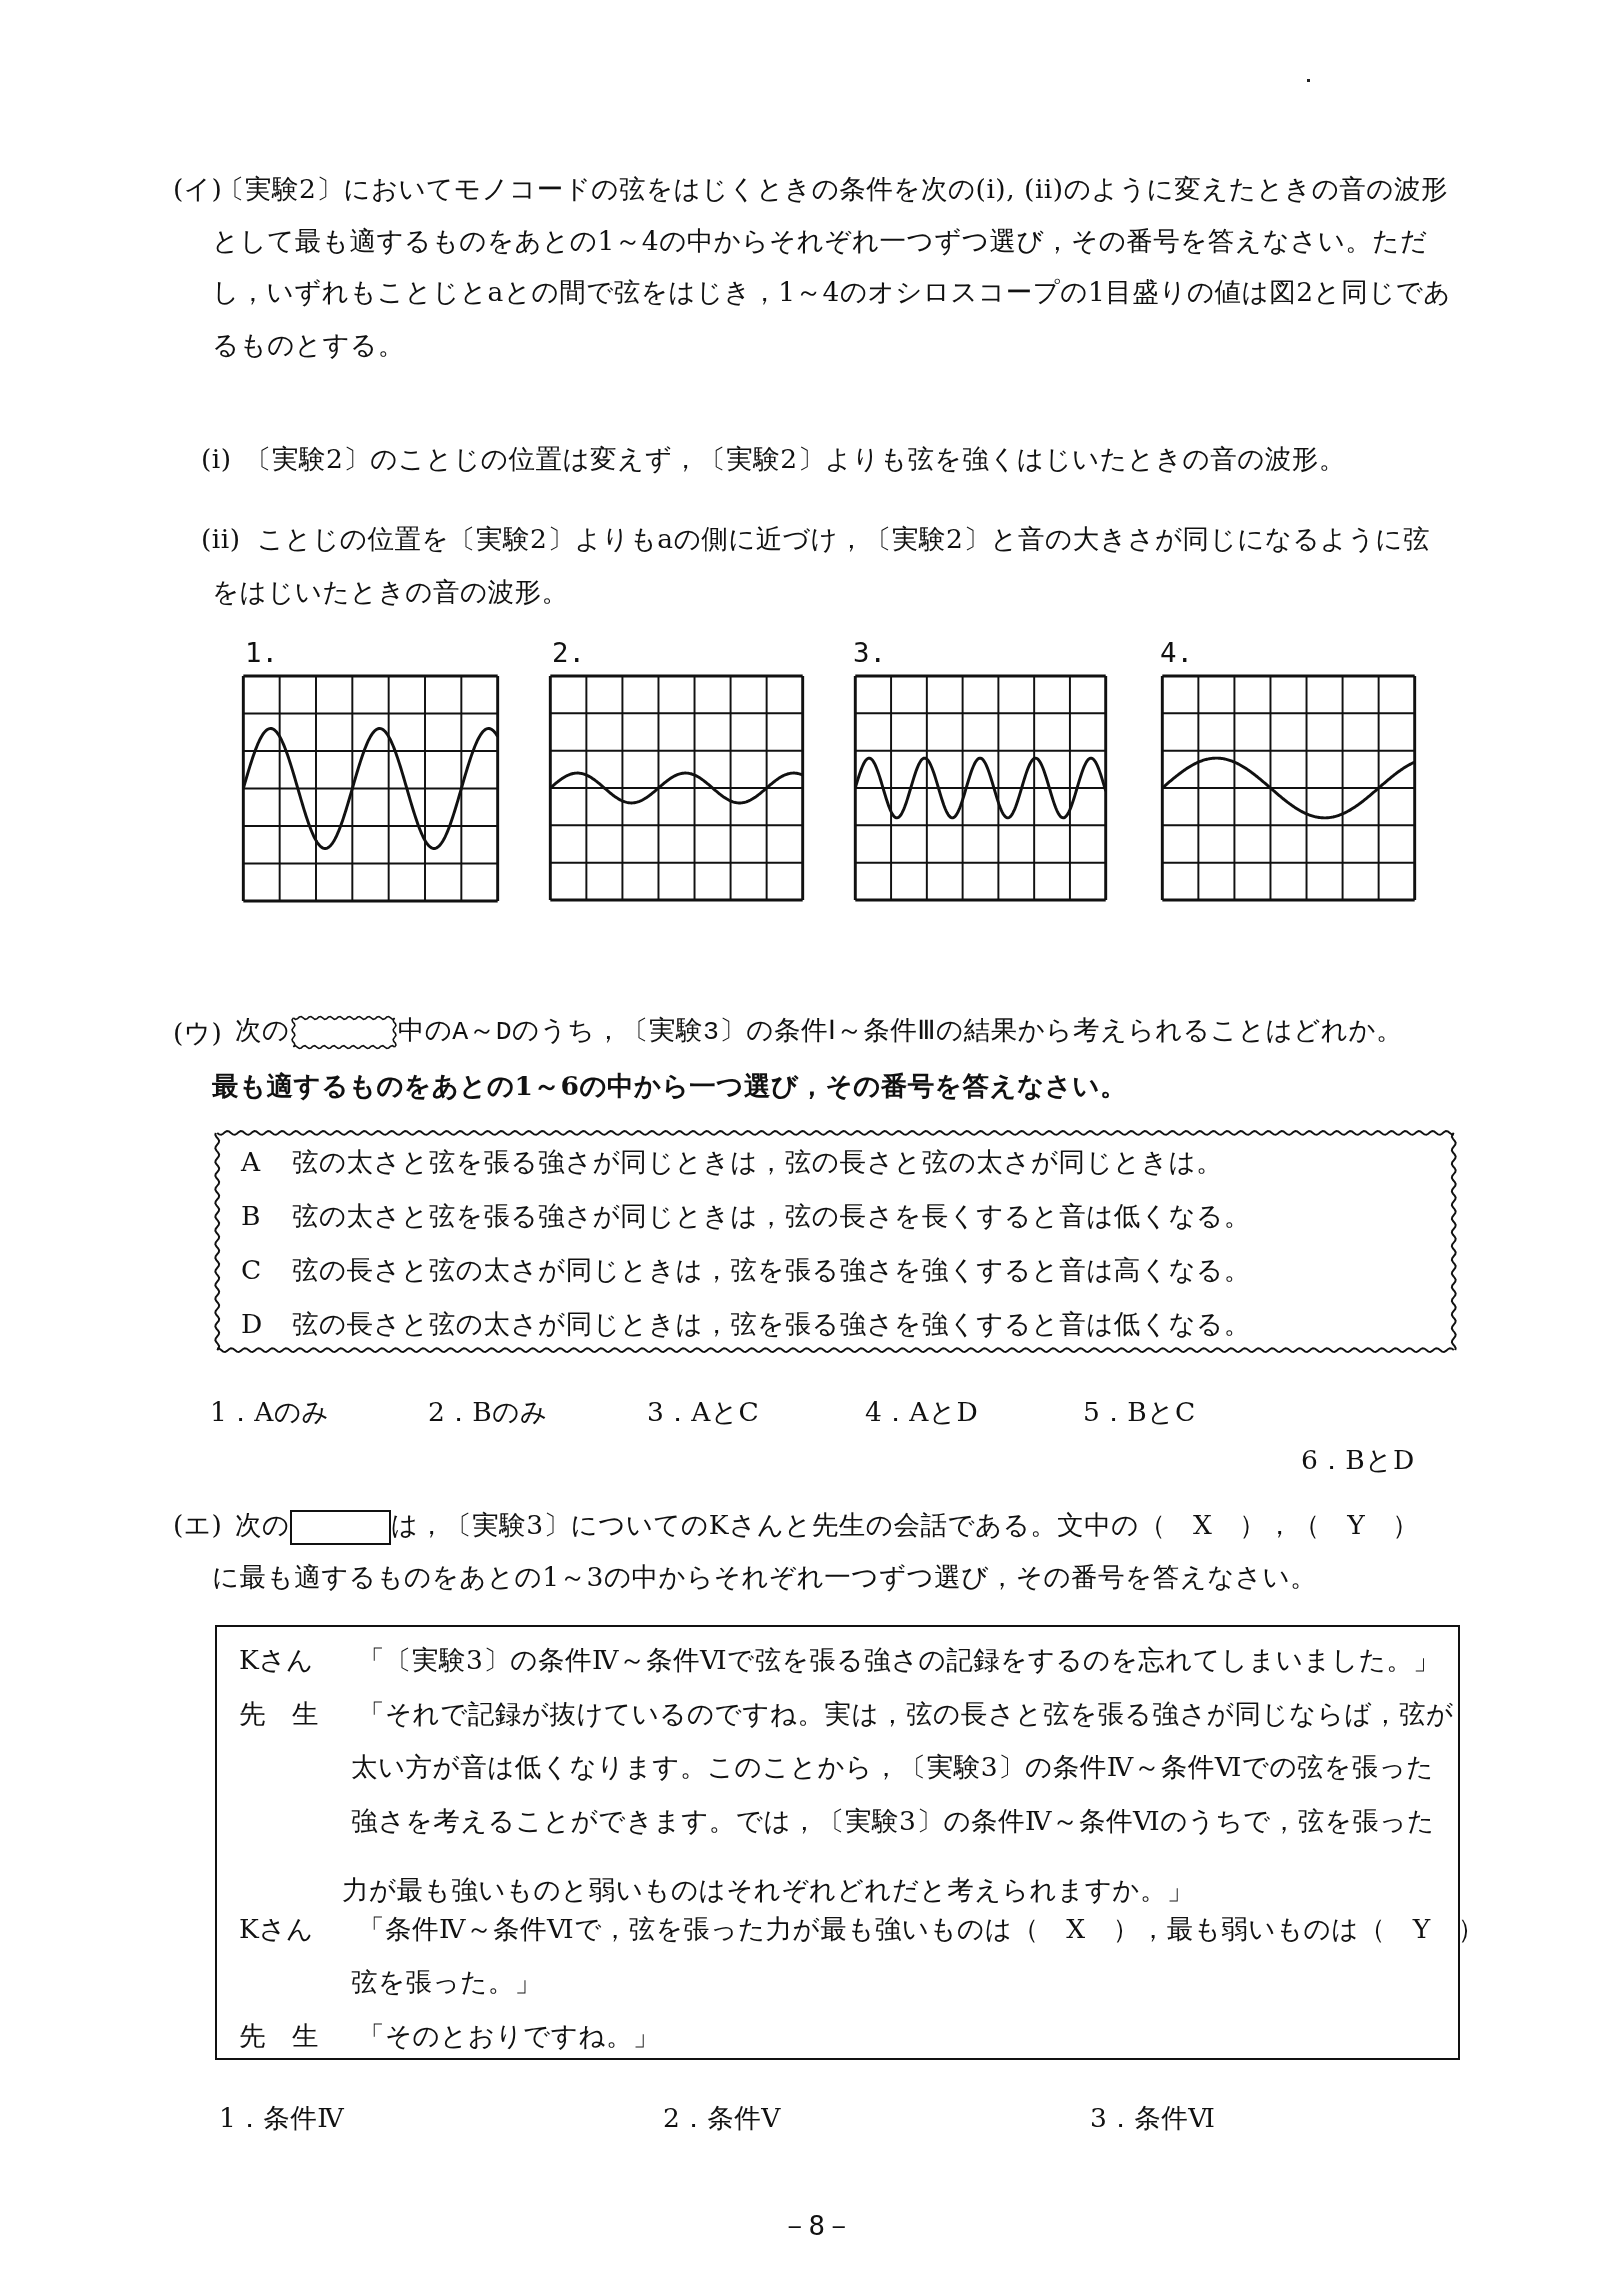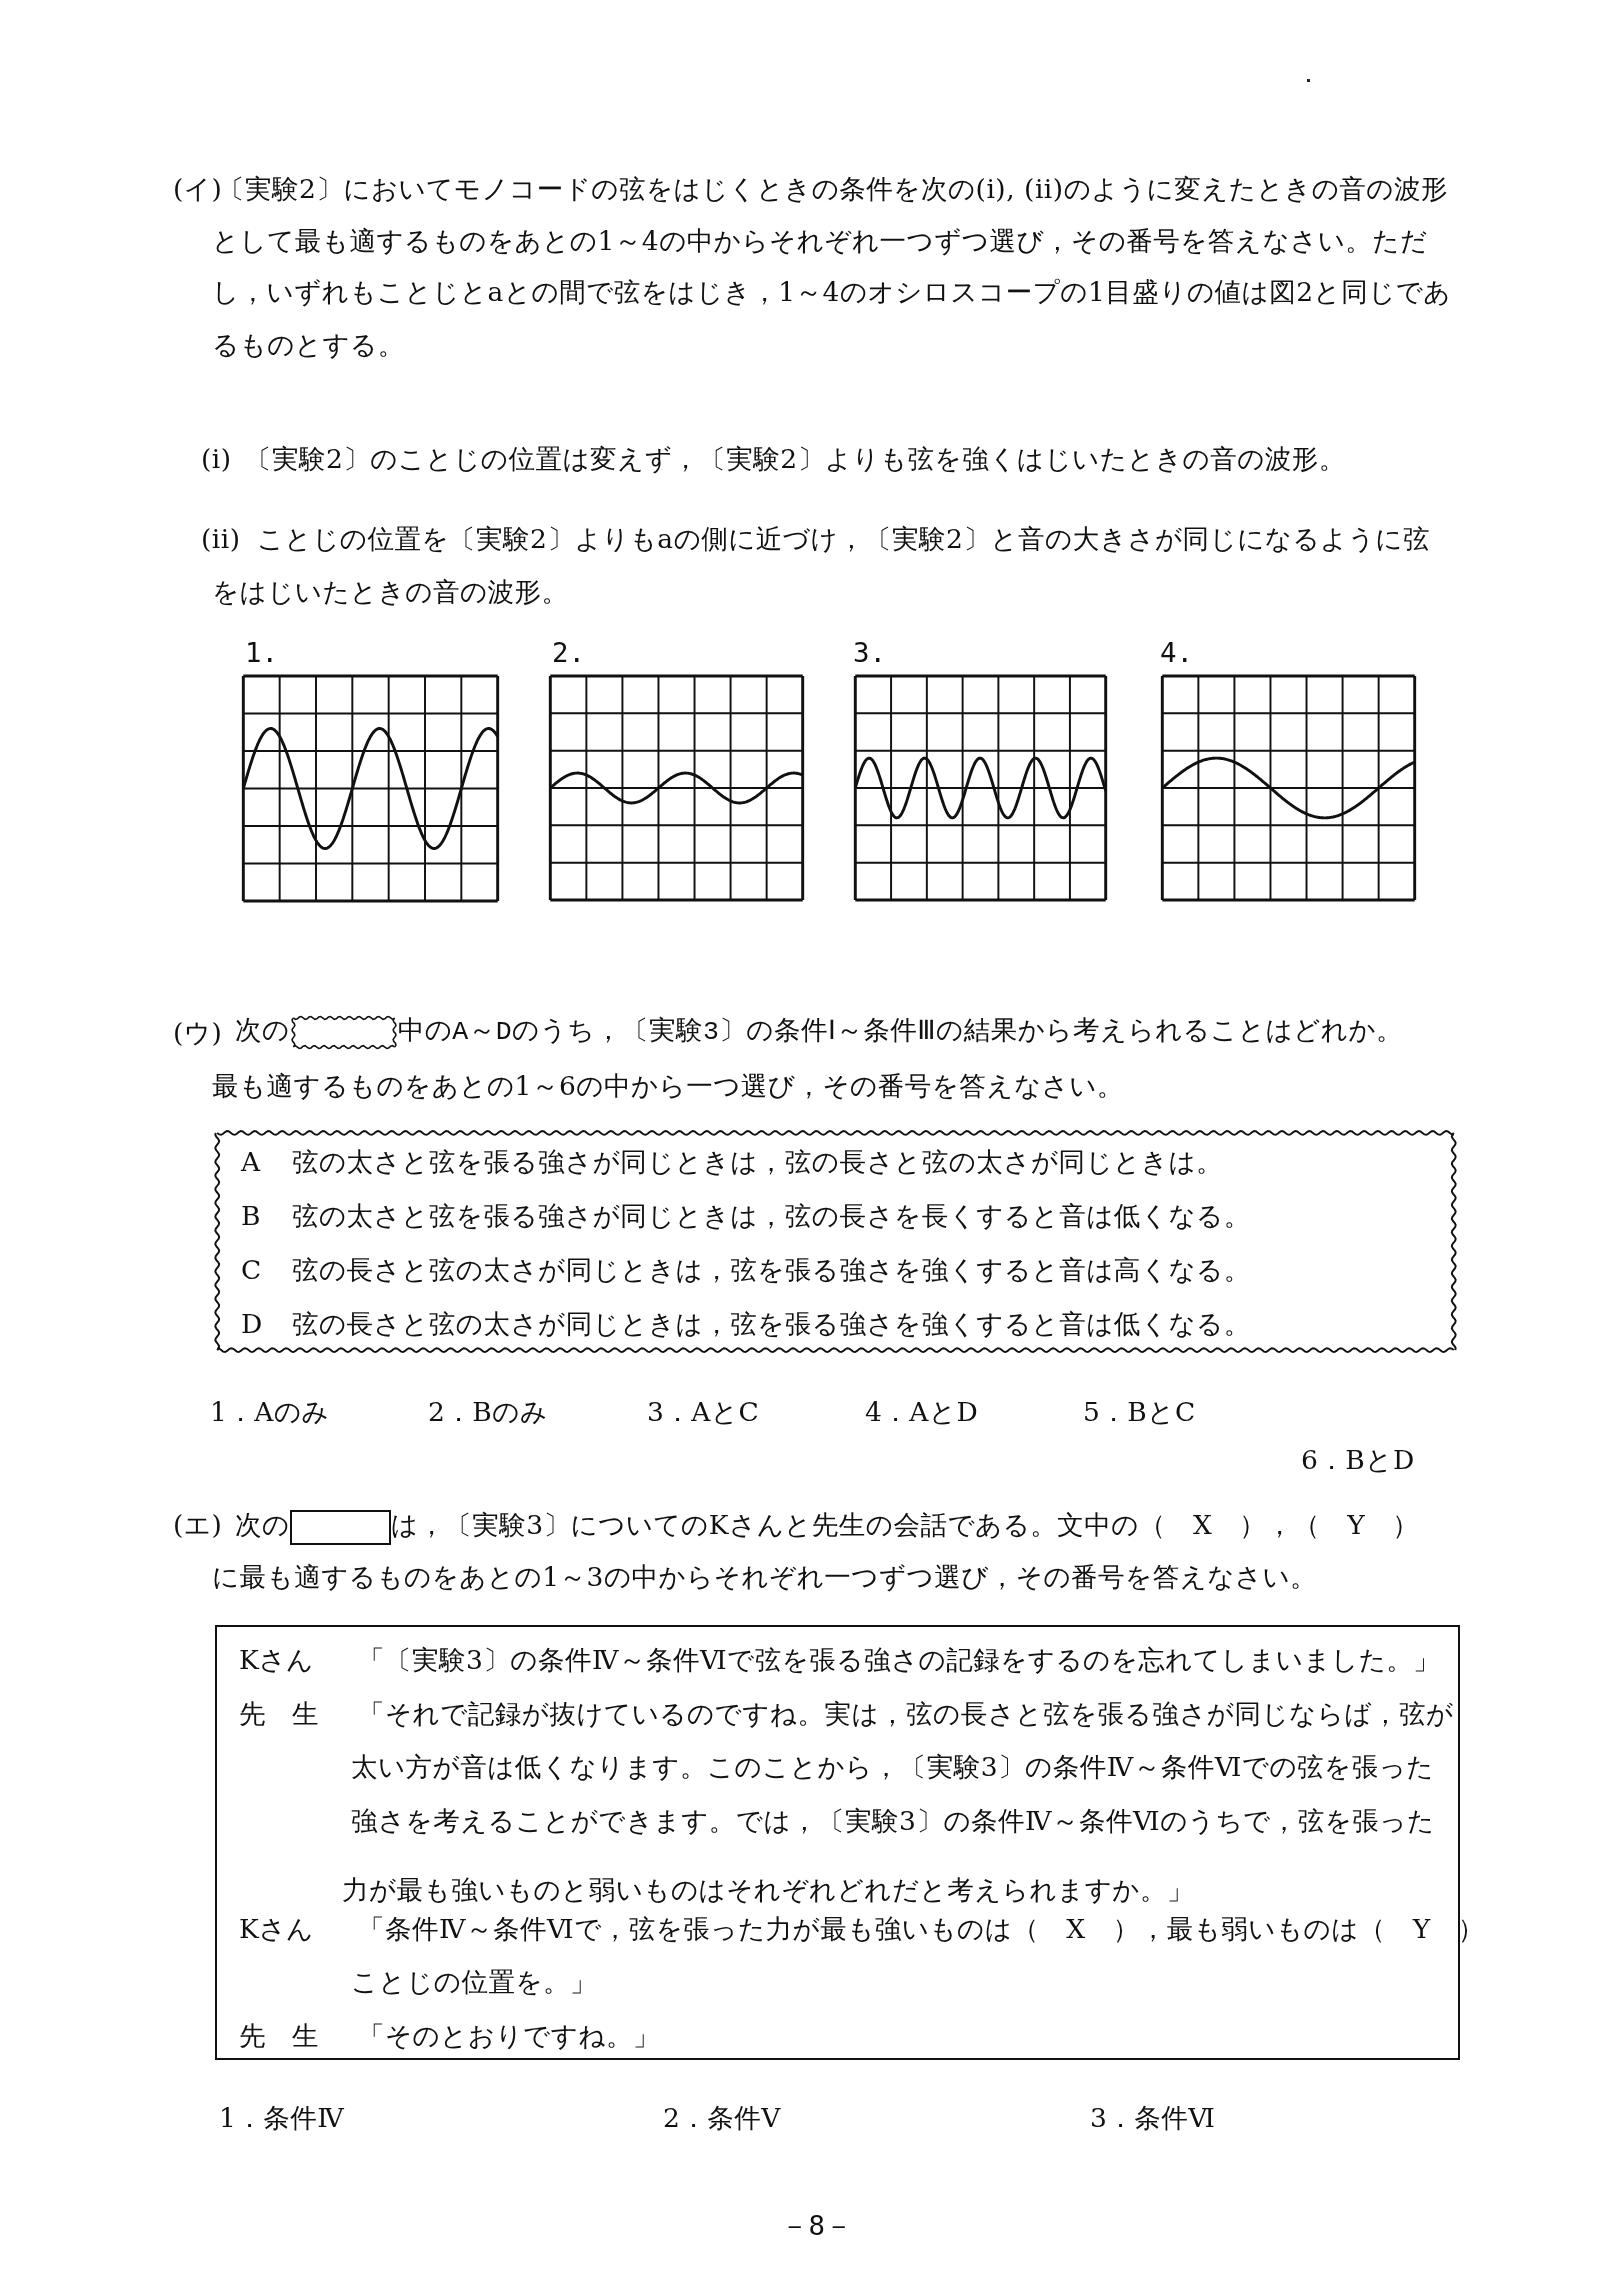--- a/index.html
+++ b/index.html
@@ -121,21 +121,21 @@
 <div>
   <span class="txt" style="left:173px; top:1013px;">(ウ)</span>
   <span class="txt" style="left:235px; top:1013px;font-family:Liberation Mono, monospace;">
     <span>次の</span><span class="inline-wavy"><svg width="108" height="35" style="position:absolute;left:0;top:0;" id="inlineWavy" viewBox="0 0 110 36">
           <path d="M3.00 3.00 L5.00 4.43 L7.00 3.88 L9.00 2.12 L11.00 1.57 L13.00 3.00 L15.00 4.43 L17.00 3.88 L19.00 2.12 L21.00 1.57 L23.00 3.00 L25.00 4.43 L27.00 3.88 L29.00 2.12 L31.00 1.57 L33.00 3.00 L35.00 4.43 L37.00 3.88 L39.00 2.12 L41.00 1.57 L43.00 3.00 L45.00 4.43 L47.00 3.88 L49.00 2.12 L51.00 1.57 L53.00 3.00 L55.00 4.43 L57.00 3.88 L59.00 2.12 L61.00 1.57 L63.00 3.00 L65.00 4.43 L67.00 3.88 L69.00 2.12 L71.00 1.57 L73.00 3.00 L75.00 4.43 L77.00 3.88 L79.00 2.12 L81.00 1.57 L83.00 3.00 L85.00 4.43 L87.00 3.88 L89.00 2.12 L91.00 1.57 L93.00 3.00 L95.00 4.43 L97.00 3.88 L99.00 2.12 L101.00 1.57 L103.00 3.00 L105.00 4.43 L107.00 3.88 " fill="none" stroke="#111" stroke-width="1.6"></path>
           <path d="M107.00 3.00 L105.57 5.00 L106.12 7.00 L107.88 9.00 L108.43 11.00 L107.00 13.00 L105.57 15.00 L106.12 17.00 L107.88 19.00 L108.43 21.00 L107.00 23.00 L105.57 25.00 L106.12 27.00 L107.88 29.00 L108.43 31.00 L107.00 33.00 " fill="none" stroke="#111" stroke-width="1.6"></path>
           <path d="M107.00 33.00 L105.00 31.57 L103.00 32.12 L101.00 33.88 L99.00 34.43 L97.00 33.00 L95.00 31.57 L93.00 32.12 L91.00 33.88 L89.00 34.43 L87.00 33.00 L85.00 31.57 L83.00 32.12 L81.00 33.88 L79.00 34.43 L77.00 33.00 L75.00 31.57 L73.00 32.12 L71.00 33.88 L69.00 34.43 L67.00 33.00 L65.00 31.57 L63.00 32.12 L61.00 33.88 L59.00 34.43 L57.00 33.00 L55.00 31.57 L53.00 32.12 L51.00 33.88 L49.00 34.43 L47.00 33.00 L45.00 31.57 L43.00 32.12 L41.00 33.88 L39.00 34.43 L37.00 33.00 L35.00 31.57 L33.00 32.12 L31.00 33.88 L29.00 34.43 L27.00 33.00 L25.00 31.57 L23.00 32.12 L21.00 33.88 L19.00 34.43 L17.00 33.00 L15.00 31.57 L13.00 32.12 L11.00 33.88 L9.00 34.43 L7.00 33.00 L5.00 31.57 L3.00 32.12 " fill="none" stroke="#111" stroke-width="1.6"></path>
           <path d="M3.00 33.00 L4.43 31.00 L3.88 29.00 L2.12 27.00 L1.57 25.00 L3.00 23.00 L4.43 21.00 L3.88 19.00 L2.12 17.00 L1.57 15.00 L3.00 13.00 L4.43 11.00 L3.88 9.00 L2.12 7.00 L1.57 5.00 L3.00 3.00 " fill="none" stroke="#111" stroke-width="1.6"></path>
         </svg></span><span>中のA～Dのうち，〔実験3〕の条件Ⅰ～条件Ⅲの結果から考えられることはどれか。</span>
   </span>
-  <span class="txt" style="left:212px; top:1066px;">最も適するものをあとの1～6の中から一つ選び，その番号を答えなさい。</span>
+  <span class="txt" style="left:212px; top:1066px;font-weight:bold;">最も適するものをあとの1～6の中から一つ選び，その番号を答えなさい。</span>
 
   <svg class="wavy-box" id="wavyBox" width="1247" height="225" viewBox="0 0 1272 230">
       <path d="M4.00 4.00 L6.00 5.56 L8.00 5.95 L10.00 4.87 L12.00 3.13 L14.00 2.05 L16.00 2.44 L18.00 4.00 L20.00 5.56 L22.00 5.95 L24.00 4.87 L26.00 3.13 L28.00 2.05 L30.00 2.44 L32.00 4.00 L34.00 5.56 L36.00 5.95 L38.00 4.87 L40.00 3.13 L42.00 2.05 L44.00 2.44 L46.00 4.00 L48.00 5.56 L50.00 5.95 L52.00 4.87 L54.00 3.13 L56.00 2.05 L58.00 2.44 L60.00 4.00 L62.00 5.56 L64.00 5.95 L66.00 4.87 L68.00 3.13 L70.00 2.05 L72.00 2.44 L74.00 4.00 L76.00 5.56 L78.00 5.95 L80.00 4.87 L82.00 3.13 L84.00 2.05 L86.00 2.44 L88.00 4.00 L90.00 5.56 L92.00 5.95 L94.00 4.87 L96.00 3.13 L98.00 2.05 L100.00 2.44 L102.00 4.00 L104.00 5.56 L106.00 5.95 L108.00 4.87 L110.00 3.13 L112.00 2.05 L114.00 2.44 L116.00 4.00 L118.00 5.56 L120.00 5.95 L122.00 4.87 L124.00 3.13 L126.00 2.05 L128.00 2.44 L130.00 4.00 L132.00 5.56 L134.00 5.95 L136.00 4.87 L138.00 3.13 L140.00 2.05 L142.00 2.44 L144.00 4.00 L146.00 5.56 L148.00 5.95 L150.00 4.87 L152.00 3.13 L154.00 2.05 L156.00 2.44 L158.00 4.00 L160.00 5.56 L162.00 5.95 L164.00 4.87 L166.00 3.13 L168.00 2.05 L170.00 2.44 L172.00 4.00 L174.00 5.56 L176.00 5.95 L178.00 4.87 L180.00 3.13 L182.00 2.05 L184.00 2.44 L186.00 4.00 L188.00 5.56 L190.00 5.95 L192.00 4.87 L194.00 3.13 L196.00 2.05 L198.00 2.44 L200.00 4.00 L202.00 5.56 L204.00 5.95 L206.00 4.87 L208.00 3.13 L210.00 2.05 L212.00 2.44 L214.00 4.00 L216.00 5.56 L218.00 5.95 L220.00 4.87 L222.00 3.13 L224.00 2.05 L226.00 2.44 L228.00 4.00 L230.00 5.56 L232.00 5.95 L234.00 4.87 L236.00 3.13 L238.00 2.05 L240.00 2.44 L242.00 4.00 L244.00 5.56 L246.00 5.95 L248.00 4.87 L250.00 3.13 L252.00 2.05 L254.00 2.44 L256.00 4.00 L258.00 5.56 L260.00 5.95 L262.00 4.87 L264.00 3.13 L266.00 2.05 L268.00 2.44 L270.00 4.00 L272.00 5.56 L274.00 5.95 L276.00 4.87 L278.00 3.13 L280.00 2.05 L282.00 2.44 L284.00 4.00 L286.00 5.56 L288.00 5.95 L290.00 4.87 L292.00 3.13 L294.00 2.05 L296.00 2.44 L298.00 4.00 L300.00 5.56 L302.00 5.95 L304.00 4.87 L306.00 3.13 L308.00 2.05 L310.00 2.44 L312.00 4.00 L314.00 5.56 L316.00 5.95 L318.00 4.87 L320.00 3.13 L322.00 2.05 L324.00 2.44 L326.00 4.00 L328.00 5.56 L330.00 5.95 L332.00 4.87 L334.00 3.13 L336.00 2.05 L338.00 2.44 L340.00 4.00 L342.00 5.56 L344.00 5.95 L346.00 4.87 L348.00 3.13 L350.00 2.05 L352.00 2.44 L354.00 4.00 L356.00 5.56 L358.00 5.95 L360.00 4.87 L362.00 3.13 L364.00 2.05 L366.00 2.44 L368.00 4.00 L370.00 5.56 L372.00 5.95 L374.00 4.87 L376.00 3.13 L378.00 2.05 L380.00 2.44 L382.00 4.00 L384.00 5.56 L386.00 5.95 L388.00 4.87 L390.00 3.13 L392.00 2.05 L394.00 2.44 L396.00 4.00 L398.00 5.56 L400.00 5.95 L402.00 4.87 L404.00 3.13 L406.00 2.05 L408.00 2.44 L410.00 4.00 L412.00 5.56 L414.00 5.95 L416.00 4.87 L418.00 3.13 L420.00 2.05 L422.00 2.44 L424.00 4.00 L426.00 5.56 L428.00 5.95 L430.00 4.87 L432.00 3.13 L434.00 2.05 L436.00 2.44 L438.00 4.00 L440.00 5.56 L442.00 5.95 L444.00 4.87 L446.00 3.13 L448.00 2.05 L450.00 2.44 L452.00 4.00 L454.00 5.56 L456.00 5.95 L458.00 4.87 L460.00 3.13 L462.00 2.05 L464.00 2.44 L466.00 4.00 L468.00 5.56 L470.00 5.95 L472.00 4.87 L474.00 3.13 L476.00 2.05 L478.00 2.44 L480.00 4.00 L482.00 5.56 L484.00 5.95 L486.00 4.87 L488.00 3.13 L490.00 2.05 L492.00 2.44 L494.00 4.00 L496.00 5.56 L498.00 5.95 L500.00 4.87 L502.00 3.13 L504.00 2.05 L506.00 2.44 L508.00 4.00 L510.00 5.56 L512.00 5.95 L514.00 4.87 L516.00 3.13 L518.00 2.05 L520.00 2.44 L522.00 4.00 L524.00 5.56 L526.00 5.95 L528.00 4.87 L530.00 3.13 L532.00 2.05 L534.00 2.44 L536.00 4.00 L538.00 5.56 L540.00 5.95 L542.00 4.87 L544.00 3.13 L546.00 2.05 L548.00 2.44 L550.00 4.00 L552.00 5.56 L554.00 5.95 L556.00 4.87 L558.00 3.13 L560.00 2.05 L562.00 2.44 L564.00 4.00 L566.00 5.56 L568.00 5.95 L570.00 4.87 L572.00 3.13 L574.00 2.05 L576.00 2.44 L578.00 4.00 L580.00 5.56 L582.00 5.95 L584.00 4.87 L586.00 3.13 L588.00 2.05 L590.00 2.44 L592.00 4.00 L594.00 5.56 L596.00 5.95 L598.00 4.87 L600.00 3.13 L602.00 2.05 L604.00 2.44 L606.00 4.00 L608.00 5.56 L610.00 5.95 L612.00 4.87 L614.00 3.13 L616.00 2.05 L618.00 2.44 L620.00 4.00 L622.00 5.56 L624.00 5.95 L626.00 4.87 L628.00 3.13 L630.00 2.05 L632.00 2.44 L634.00 4.00 L636.00 5.56 L638.00 5.95 L640.00 4.87 L642.00 3.13 L644.00 2.05 L646.00 2.44 L648.00 4.00 L650.00 5.56 L652.00 5.95 L654.00 4.87 L656.00 3.13 L658.00 2.05 L660.00 2.44 L662.00 4.00 L664.00 5.56 L666.00 5.95 L668.00 4.87 L670.00 3.13 L672.00 2.05 L674.00 2.44 L676.00 4.00 L678.00 5.56 L680.00 5.95 L682.00 4.87 L684.00 3.13 L686.00 2.05 L688.00 2.44 L690.00 4.00 L692.00 5.56 L694.00 5.95 L696.00 4.87 L698.00 3.13 L700.00 2.05 L702.00 2.44 L704.00 4.00 L706.00 5.56 L708.00 5.95 L710.00 4.87 L712.00 3.13 L714.00 2.05 L716.00 2.44 L718.00 4.00 L720.00 5.56 L722.00 5.95 L724.00 4.87 L726.00 3.13 L728.00 2.05 L730.00 2.44 L732.00 4.00 L734.00 5.56 L736.00 5.95 L738.00 4.87 L740.00 3.13 L742.00 2.05 L744.00 2.44 L746.00 4.00 L748.00 5.56 L750.00 5.95 L752.00 4.87 L754.00 3.13 L756.00 2.05 L758.00 2.44 L760.00 4.00 L762.00 5.56 L764.00 5.95 L766.00 4.87 L768.00 3.13 L770.00 2.05 L772.00 2.44 L774.00 4.00 L776.00 5.56 L778.00 5.95 L780.00 4.87 L782.00 3.13 L784.00 2.05 L786.00 2.44 L788.00 4.00 L790.00 5.56 L792.00 5.95 L794.00 4.87 L796.00 3.13 L798.00 2.05 L800.00 2.44 L802.00 4.00 L804.00 5.56 L806.00 5.95 L808.00 4.87 L810.00 3.13 L812.00 2.05 L814.00 2.44 L816.00 4.00 L818.00 5.56 L820.00 5.95 L822.00 4.87 L824.00 3.13 L826.00 2.05 L828.00 2.44 L830.00 4.00 L832.00 5.56 L834.00 5.95 L836.00 4.87 L838.00 3.13 L840.00 2.05 L842.00 2.44 L844.00 4.00 L846.00 5.56 L848.00 5.95 L850.00 4.87 L852.00 3.13 L854.00 2.05 L856.00 2.44 L858.00 4.00 L860.00 5.56 L862.00 5.95 L864.00 4.87 L866.00 3.13 L868.00 2.05 L870.00 2.44 L872.00 4.00 L874.00 5.56 L876.00 5.95 L878.00 4.87 L880.00 3.13 L882.00 2.05 L884.00 2.44 L886.00 4.00 L888.00 5.56 L890.00 5.95 L892.00 4.87 L894.00 3.13 L896.00 2.05 L898.00 2.44 L900.00 4.00 L902.00 5.56 L904.00 5.95 L906.00 4.87 L908.00 3.13 L910.00 2.05 L912.00 2.44 L914.00 4.00 L916.00 5.56 L918.00 5.95 L920.00 4.87 L922.00 3.13 L924.00 2.05 L926.00 2.44 L928.00 4.00 L930.00 5.56 L932.00 5.95 L934.00 4.87 L936.00 3.13 L938.00 2.05 L940.00 2.44 L942.00 4.00 L944.00 5.56 L946.00 5.95 L948.00 4.87 L950.00 3.13 L952.00 2.05 L954.00 2.44 L956.00 4.00 L958.00 5.56 L960.00 5.95 L962.00 4.87 L964.00 3.13 L966.00 2.05 L968.00 2.44 L970.00 4.00 L972.00 5.56 L974.00 5.95 L976.00 4.87 L978.00 3.13 L980.00 2.05 L982.00 2.44 L984.00 4.00 L986.00 5.56 L988.00 5.95 L990.00 4.87 L992.00 3.13 L994.00 2.05 L996.00 2.44 L998.00 4.00 L1000.00 5.56 L1002.00 5.95 L1004.00 4.87 L1006.00 3.13 L1008.00 2.05 L1010.00 2.44 L1012.00 4.00 L1014.00 5.56 L1016.00 5.95 L1018.00 4.87 L1020.00 3.13 L1022.00 2.05 L1024.00 2.44 L1026.00 4.00 L1028.00 5.56 L1030.00 5.95 L1032.00 4.87 L1034.00 3.13 L1036.00 2.05 L1038.00 2.44 L1040.00 4.00 L1042.00 5.56 L1044.00 5.95 L1046.00 4.87 L1048.00 3.13 L1050.00 2.05 L1052.00 2.44 L1054.00 4.00 L1056.00 5.56 L1058.00 5.95 L1060.00 4.87 L1062.00 3.13 L1064.00 2.05 L1066.00 2.44 L1068.00 4.00 L1070.00 5.56 L1072.00 5.95 L1074.00 4.87 L1076.00 3.13 L1078.00 2.05 L1080.00 2.44 L1082.00 4.00 L1084.00 5.56 L1086.00 5.95 L1088.00 4.87 L1090.00 3.13 L1092.00 2.05 L1094.00 2.44 L1096.00 4.00 L1098.00 5.56 L1100.00 5.95 L1102.00 4.87 L1104.00 3.13 L1106.00 2.05 L1108.00 2.44 L1110.00 4.00 L1112.00 5.56 L1114.00 5.95 L1116.00 4.87 L1118.00 3.13 L1120.00 2.05 L1122.00 2.44 L1124.00 4.00 L1126.00 5.56 L1128.00 5.95 L1130.00 4.87 L1132.00 3.13 L1134.00 2.05 L1136.00 2.44 L1138.00 4.00 L1140.00 5.56 L1142.00 5.95 L1144.00 4.87 L1146.00 3.13 L1148.00 2.05 L1150.00 2.44 L1152.00 4.00 L1154.00 5.56 L1156.00 5.95 L1158.00 4.87 L1160.00 3.13 L1162.00 2.05 L1164.00 2.44 L1166.00 4.00 L1168.00 5.56 L1170.00 5.95 L1172.00 4.87 L1174.00 3.13 L1176.00 2.05 L1178.00 2.44 L1180.00 4.00 L1182.00 5.56 L1184.00 5.95 L1186.00 4.87 L1188.00 3.13 L1190.00 2.05 L1192.00 2.44 L1194.00 4.00 L1196.00 5.56 L1198.00 5.95 L1200.00 4.87 L1202.00 3.13 L1204.00 2.05 L1206.00 2.44 L1208.00 4.00 L1210.00 5.56 L1212.00 5.95 L1214.00 4.87 L1216.00 3.13 L1218.00 2.05 L1220.00 2.44 L1222.00 4.00 L1224.00 5.56 L1226.00 5.95 L1228.00 4.87 L1230.00 3.13 L1232.00 2.05 L1234.00 2.44 L1236.00 4.00 L1238.00 5.56 L1240.00 5.95 L1242.00 4.87 L1244.00 3.13 L1246.00 2.05 L1248.00 2.44 L1250.00 4.00 L1252.00 5.56 L1254.00 5.95 L1256.00 4.87 L1258.00 3.13 L1260.00 2.05 L1262.00 2.44 L1264.00 4.00 L1266.00 5.56 L1268.00 5.95 " fill="none" stroke="#111" stroke-width="2"></path>
       <path d="M1268.00 4.00 L1266.44 6.00 L1266.05 8.00 L1267.13 10.00 L1268.87 12.00 L1269.95 14.00 L1269.56 16.00 L1268.00 18.00 L1266.44 20.00 L1266.05 22.00 L1267.13 24.00 L1268.87 26.00 L1269.95 28.00 L1269.56 30.00 L1268.00 32.00 L1266.44 34.00 L1266.05 36.00 L1267.13 38.00 L1268.87 40.00 L1269.95 42.00 L1269.56 44.00 L1268.00 46.00 L1266.44 48.00 L1266.05 50.00 L1267.13 52.00 L1268.87 54.00 L1269.95 56.00 L1269.56 58.00 L1268.00 60.00 L1266.44 62.00 L1266.05 64.00 L1267.13 66.00 L1268.87 68.00 L1269.95 70.00 L1269.56 72.00 L1268.00 74.00 L1266.44 76.00 L1266.05 78.00 L1267.13 80.00 L1268.87 82.00 L1269.95 84.00 L1269.56 86.00 L1268.00 88.00 L1266.44 90.00 L1266.05 92.00 L1267.13 94.00 L1268.87 96.00 L1269.95 98.00 L1269.56 100.00 L1268.00 102.00 L1266.44 104.00 L1266.05 106.00 L1267.13 108.00 L1268.87 110.00 L1269.95 112.00 L1269.56 114.00 L1268.00 116.00 L1266.44 118.00 L1266.05 120.00 L1267.13 122.00 L1268.87 124.00 L1269.95 126.00 L1269.56 128.00 L1268.00 130.00 L1266.44 132.00 L1266.05 134.00 L1267.13 136.00 L1268.87 138.00 L1269.95 140.00 L1269.56 142.00 L1268.00 144.00 L1266.44 146.00 L1266.05 148.00 L1267.13 150.00 L1268.87 152.00 L1269.95 154.00 L1269.56 156.00 L1268.00 158.00 L1266.44 160.00 L1266.05 162.00 L1267.13 164.00 L1268.87 166.00 L1269.95 168.00 L1269.56 170.00 L1268.00 172.00 L1266.44 174.00 L1266.05 176.00 L1267.13 178.00 L1268.87 180.00 L1269.95 182.00 L1269.56 184.00 L1268.00 186.00 L1266.44 188.00 L1266.05 190.00 L1267.13 192.00 L1268.87 194.00 L1269.95 196.00 L1269.56 198.00 L1268.00 200.00 L1266.44 202.00 L1266.05 204.00 L1267.13 206.00 L1268.87 208.00 L1269.95 210.00 L1269.56 212.00 L1268.00 214.00 L1266.44 216.00 L1266.05 218.00 L1267.13 220.00 L1268.87 222.00 L1269.95 224.00 L1269.56 226.00 " fill="none" stroke="#111" stroke-width="2"></path>
       <path d="M1268.00 226.00 L1266.00 224.44 L1264.00 224.05 L1262.00 225.13 L1260.00 226.87 L1258.00 227.95 L1256.00 227.56 L1254.00 226.00 L1252.00 224.44 L1250.00 224.05 L1248.00 225.13 L1246.00 226.87 L1244.00 227.95 L1242.00 227.56 L1240.00 226.00 L1238.00 224.44 L1236.00 224.05 L1234.00 225.13 L1232.00 226.87 L1230.00 227.95 L1228.00 227.56 L1226.00 226.00 L1224.00 224.44 L1222.00 224.05 L1220.00 225.13 L1218.00 226.87 L1216.00 227.95 L1214.00 227.56 L1212.00 226.00 L1210.00 224.44 L1208.00 224.05 L1206.00 225.13 L1204.00 226.87 L1202.00 227.95 L1200.00 227.56 L1198.00 226.00 L1196.00 224.44 L1194.00 224.05 L1192.00 225.13 L1190.00 226.87 L1188.00 227.95 L1186.00 227.56 L1184.00 226.00 L1182.00 224.44 L1180.00 224.05 L1178.00 225.13 L1176.00 226.87 L1174.00 227.95 L1172.00 227.56 L1170.00 226.00 L1168.00 224.44 L1166.00 224.05 L1164.00 225.13 L1162.00 226.87 L1160.00 227.95 L1158.00 227.56 L1156.00 226.00 L1154.00 224.44 L1152.00 224.05 L1150.00 225.13 L1148.00 226.87 L1146.00 227.95 L1144.00 227.56 L1142.00 226.00 L1140.00 224.44 L1138.00 224.05 L1136.00 225.13 L1134.00 226.87 L1132.00 227.95 L1130.00 227.56 L1128.00 226.00 L1126.00 224.44 L1124.00 224.05 L1122.00 225.13 L1120.00 226.87 L1118.00 227.95 L1116.00 227.56 L1114.00 226.00 L1112.00 224.44 L1110.00 224.05 L1108.00 225.13 L1106.00 226.87 L1104.00 227.95 L1102.00 227.56 L1100.00 226.00 L1098.00 224.44 L1096.00 224.05 L1094.00 225.13 L1092.00 226.87 L1090.00 227.95 L1088.00 227.56 L1086.00 226.00 L1084.00 224.44 L1082.00 224.05 L1080.00 225.13 L1078.00 226.87 L1076.00 227.95 L1074.00 227.56 L1072.00 226.00 L1070.00 224.44 L1068.00 224.05 L1066.00 225.13 L1064.00 226.87 L1062.00 227.95 L1060.00 227.56 L1058.00 226.00 L1056.00 224.44 L1054.00 224.05 L1052.00 225.13 L1050.00 226.87 L1048.00 227.95 L1046.00 227.56 L1044.00 226.00 L1042.00 224.44 L1040.00 224.05 L1038.00 225.13 L1036.00 226.87 L1034.00 227.95 L1032.00 227.56 L1030.00 226.00 L1028.00 224.44 L1026.00 224.05 L1024.00 225.13 L1022.00 226.87 L1020.00 227.95 L1018.00 227.56 L1016.00 226.00 L1014.00 224.44 L1012.00 224.05 L1010.00 225.13 L1008.00 226.87 L1006.00 227.95 L1004.00 227.56 L1002.00 226.00 L1000.00 224.44 L998.00 224.05 L996.00 225.13 L994.00 226.87 L992.00 227.95 L990.00 227.56 L988.00 226.00 L986.00 224.44 L984.00 224.05 L982.00 225.13 L980.00 226.87 L978.00 227.95 L976.00 227.56 L974.00 226.00 L972.00 224.44 L970.00 224.05 L968.00 225.13 L966.00 226.87 L964.00 227.95 L962.00 227.56 L960.00 226.00 L958.00 224.44 L956.00 224.05 L954.00 225.13 L952.00 226.87 L950.00 227.95 L948.00 227.56 L946.00 226.00 L944.00 224.44 L942.00 224.05 L940.00 225.13 L938.00 226.87 L936.00 227.95 L934.00 227.56 L932.00 226.00 L930.00 224.44 L928.00 224.05 L926.00 225.13 L924.00 226.87 L922.00 227.95 L920.00 227.56 L918.00 226.00 L916.00 224.44 L914.00 224.05 L912.00 225.13 L910.00 226.87 L908.00 227.95 L906.00 227.56 L904.00 226.00 L902.00 224.44 L900.00 224.05 L898.00 225.13 L896.00 226.87 L894.00 227.95 L892.00 227.56 L890.00 226.00 L888.00 224.44 L886.00 224.05 L884.00 225.13 L882.00 226.87 L880.00 227.95 L878.00 227.56 L876.00 226.00 L874.00 224.44 L872.00 224.05 L870.00 225.13 L868.00 226.87 L866.00 227.95 L864.00 227.56 L862.00 226.00 L860.00 224.44 L858.00 224.05 L856.00 225.13 L854.00 226.87 L852.00 227.95 L850.00 227.56 L848.00 226.00 L846.00 224.44 L844.00 224.05 L842.00 225.13 L840.00 226.87 L838.00 227.95 L836.00 227.56 L834.00 226.00 L832.00 224.44 L830.00 224.05 L828.00 225.13 L826.00 226.87 L824.00 227.95 L822.00 227.56 L820.00 226.00 L818.00 224.44 L816.00 224.05 L814.00 225.13 L812.00 226.87 L810.00 227.95 L808.00 227.56 L806.00 226.00 L804.00 224.44 L802.00 224.05 L800.00 225.13 L798.00 226.87 L796.00 227.95 L794.00 227.56 L792.00 226.00 L790.00 224.44 L788.00 224.05 L786.00 225.13 L784.00 226.87 L782.00 227.95 L780.00 227.56 L778.00 226.00 L776.00 224.44 L774.00 224.05 L772.00 225.13 L770.00 226.87 L768.00 227.95 L766.00 227.56 L764.00 226.00 L762.00 224.44 L760.00 224.05 L758.00 225.13 L756.00 226.87 L754.00 227.95 L752.00 227.56 L750.00 226.00 L748.00 224.44 L746.00 224.05 L744.00 225.13 L742.00 226.87 L740.00 227.95 L738.00 227.56 L736.00 226.00 L734.00 224.44 L732.00 224.05 L730.00 225.13 L728.00 226.87 L726.00 227.95 L724.00 227.56 L722.00 226.00 L720.00 224.44 L718.00 224.05 L716.00 225.13 L714.00 226.87 L712.00 227.95 L710.00 227.56 L708.00 226.00 L706.00 224.44 L704.00 224.05 L702.00 225.13 L700.00 226.87 L698.00 227.95 L696.00 227.56 L694.00 226.00 L692.00 224.44 L690.00 224.05 L688.00 225.13 L686.00 226.87 L684.00 227.95 L682.00 227.56 L680.00 226.00 L678.00 224.44 L676.00 224.05 L674.00 225.13 L672.00 226.87 L670.00 227.95 L668.00 227.56 L666.00 226.00 L664.00 224.44 L662.00 224.05 L660.00 225.13 L658.00 226.87 L656.00 227.95 L654.00 227.56 L652.00 226.00 L650.00 224.44 L648.00 224.05 L646.00 225.13 L644.00 226.87 L642.00 227.95 L640.00 227.56 L638.00 226.00 L636.00 224.44 L634.00 224.05 L632.00 225.13 L630.00 226.87 L628.00 227.95 L626.00 227.56 L624.00 226.00 L622.00 224.44 L620.00 224.05 L618.00 225.13 L616.00 226.87 L614.00 227.95 L612.00 227.56 L610.00 226.00 L608.00 224.44 L606.00 224.05 L604.00 225.13 L602.00 226.87 L600.00 227.95 L598.00 227.56 L596.00 226.00 L594.00 224.44 L592.00 224.05 L590.00 225.13 L588.00 226.87 L586.00 227.95 L584.00 227.56 L582.00 226.00 L580.00 224.44 L578.00 224.05 L576.00 225.13 L574.00 226.87 L572.00 227.95 L570.00 227.56 L568.00 226.00 L566.00 224.44 L564.00 224.05 L562.00 225.13 L560.00 226.87 L558.00 227.95 L556.00 227.56 L554.00 226.00 L552.00 224.44 L550.00 224.05 L548.00 225.13 L546.00 226.87 L544.00 227.95 L542.00 227.56 L540.00 226.00 L538.00 224.44 L536.00 224.05 L534.00 225.13 L532.00 226.87 L530.00 227.95 L528.00 227.56 L526.00 226.00 L524.00 224.44 L522.00 224.05 L520.00 225.13 L518.00 226.87 L516.00 227.95 L514.00 227.56 L512.00 226.00 L510.00 224.44 L508.00 224.05 L506.00 225.13 L504.00 226.87 L502.00 227.95 L500.00 227.56 L498.00 226.00 L496.00 224.44 L494.00 224.05 L492.00 225.13 L490.00 226.87 L488.00 227.95 L486.00 227.56 L484.00 226.00 L482.00 224.44 L480.00 224.05 L478.00 225.13 L476.00 226.87 L474.00 227.95 L472.00 227.56 L470.00 226.00 L468.00 224.44 L466.00 224.05 L464.00 225.13 L462.00 226.87 L460.00 227.95 L458.00 227.56 L456.00 226.00 L454.00 224.44 L452.00 224.05 L450.00 225.13 L448.00 226.87 L446.00 227.95 L444.00 227.56 L442.00 226.00 L440.00 224.44 L438.00 224.05 L436.00 225.13 L434.00 226.87 L432.00 227.95 L430.00 227.56 L428.00 226.00 L426.00 224.44 L424.00 224.05 L422.00 225.13 L420.00 226.87 L418.00 227.95 L416.00 227.56 L414.00 226.00 L412.00 224.44 L410.00 224.05 L408.00 225.13 L406.00 226.87 L404.00 227.95 L402.00 227.56 L400.00 226.00 L398.00 224.44 L396.00 224.05 L394.00 225.13 L392.00 226.87 L390.00 227.95 L388.00 227.56 L386.00 226.00 L384.00 224.44 L382.00 224.05 L380.00 225.13 L378.00 226.87 L376.00 227.95 L374.00 227.56 L372.00 226.00 L370.00 224.44 L368.00 224.05 L366.00 225.13 L364.00 226.87 L362.00 227.95 L360.00 227.56 L358.00 226.00 L356.00 224.44 L354.00 224.05 L352.00 225.13 L350.00 226.87 L348.00 227.95 L346.00 227.56 L344.00 226.00 L342.00 224.44 L340.00 224.05 L338.00 225.13 L336.00 226.87 L334.00 227.95 L332.00 227.56 L330.00 226.00 L328.00 224.44 L326.00 224.05 L324.00 225.13 L322.00 226.87 L320.00 227.95 L318.00 227.56 L316.00 226.00 L314.00 224.44 L312.00 224.05 L310.00 225.13 L308.00 226.87 L306.00 227.95 L304.00 227.56 L302.00 226.00 L300.00 224.44 L298.00 224.05 L296.00 225.13 L294.00 226.87 L292.00 227.95 L290.00 227.56 L288.00 226.00 L286.00 224.44 L284.00 224.05 L282.00 225.13 L280.00 226.87 L278.00 227.95 L276.00 227.56 L274.00 226.00 L272.00 224.44 L270.00 224.05 L268.00 225.13 L266.00 226.87 L264.00 227.95 L262.00 227.56 L260.00 226.00 L258.00 224.44 L256.00 224.05 L254.00 225.13 L252.00 226.87 L250.00 227.95 L248.00 227.56 L246.00 226.00 L244.00 224.44 L242.00 224.05 L240.00 225.13 L238.00 226.87 L236.00 227.95 L234.00 227.56 L232.00 226.00 L230.00 224.44 L228.00 224.05 L226.00 225.13 L224.00 226.87 L222.00 227.95 L220.00 227.56 L218.00 226.00 L216.00 224.44 L214.00 224.05 L212.00 225.13 L210.00 226.87 L208.00 227.95 L206.00 227.56 L204.00 226.00 L202.00 224.44 L200.00 224.05 L198.00 225.13 L196.00 226.87 L194.00 227.95 L192.00 227.56 L190.00 226.00 L188.00 224.44 L186.00 224.05 L184.00 225.13 L182.00 226.87 L180.00 227.95 L178.00 227.56 L176.00 226.00 L174.00 224.44 L172.00 224.05 L170.00 225.13 L168.00 226.87 L166.00 227.95 L164.00 227.56 L162.00 226.00 L160.00 224.44 L158.00 224.05 L156.00 225.13 L154.00 226.87 L152.00 227.95 L150.00 227.56 L148.00 226.00 L146.00 224.44 L144.00 224.05 L142.00 225.13 L140.00 226.87 L138.00 227.95 L136.00 227.56 L134.00 226.00 L132.00 224.44 L130.00 224.05 L128.00 225.13 L126.00 226.87 L124.00 227.95 L122.00 227.56 L120.00 226.00 L118.00 224.44 L116.00 224.05 L114.00 225.13 L112.00 226.87 L110.00 227.95 L108.00 227.56 L106.00 226.00 L104.00 224.44 L102.00 224.05 L100.00 225.13 L98.00 226.87 L96.00 227.95 L94.00 227.56 L92.00 226.00 L90.00 224.44 L88.00 224.05 L86.00 225.13 L84.00 226.87 L82.00 227.95 L80.00 227.56 L78.00 226.00 L76.00 224.44 L74.00 224.05 L72.00 225.13 L70.00 226.87 L68.00 227.95 L66.00 227.56 L64.00 226.00 L62.00 224.44 L60.00 224.05 L58.00 225.13 L56.00 226.87 L54.00 227.95 L52.00 227.56 L50.00 226.00 L48.00 224.44 L46.00 224.05 L44.00 225.13 L42.00 226.87 L40.00 227.95 L38.00 227.56 L36.00 226.00 L34.00 224.44 L32.00 224.05 L30.00 225.13 L28.00 226.87 L26.00 227.95 L24.00 227.56 L22.00 226.00 L20.00 224.44 L18.00 224.05 L16.00 225.13 L14.00 226.87 L12.00 227.95 L10.00 227.56 L8.00 226.00 L6.00 224.44 L4.00 224.05 " fill="none" stroke="#111" stroke-width="2"></path>
       <path d="M4.00 226.00 L5.56 224.00 L5.95 222.00 L4.87 220.00 L3.13 218.00 L2.05 216.00 L2.44 214.00 L4.00 212.00 L5.56 210.00 L5.95 208.00 L4.87 206.00 L3.13 204.00 L2.05 202.00 L2.44 200.00 L4.00 198.00 L5.56 196.00 L5.95 194.00 L4.87 192.00 L3.13 190.00 L2.05 188.00 L2.44 186.00 L4.00 184.00 L5.56 182.00 L5.95 180.00 L4.87 178.00 L3.13 176.00 L2.05 174.00 L2.44 172.00 L4.00 170.00 L5.56 168.00 L5.95 166.00 L4.87 164.00 L3.13 162.00 L2.05 160.00 L2.44 158.00 L4.00 156.00 L5.56 154.00 L5.95 152.00 L4.87 150.00 L3.13 148.00 L2.05 146.00 L2.44 144.00 L4.00 142.00 L5.56 140.00 L5.95 138.00 L4.87 136.00 L3.13 134.00 L2.05 132.00 L2.44 130.00 L4.00 128.00 L5.56 126.00 L5.95 124.00 L4.87 122.00 L3.13 120.00 L2.05 118.00 L2.44 116.00 L4.00 114.00 L5.56 112.00 L5.95 110.00 L4.87 108.00 L3.13 106.00 L2.05 104.00 L2.44 102.00 L4.00 100.00 L5.56 98.00 L5.95 96.00 L4.87 94.00 L3.13 92.00 L2.05 90.00 L2.44 88.00 L4.00 86.00 L5.56 84.00 L5.95 82.00 L4.87 80.00 L3.13 78.00 L2.05 76.00 L2.44 74.00 L4.00 72.00 L5.56 70.00 L5.95 68.00 L4.87 66.00 L3.13 64.00 L2.05 62.00 L2.44 60.00 L4.00 58.00 L5.56 56.00 L5.95 54.00 L4.87 52.00 L3.13 50.00 L2.05 48.00 L2.44 46.00 L4.00 44.00 L5.56 42.00 L5.95 40.00 L4.87 38.00 L3.13 36.00 L2.05 34.00 L2.44 32.00 L4.00 30.00 L5.56 28.00 L5.95 26.00 L4.87 24.00 L3.13 22.00 L2.05 20.00 L2.44 18.00 L4.00 16.00 L5.56 14.00 L5.95 12.00 L4.87 10.00 L3.13 8.00 L2.05 6.00 L2.44 4.00 " fill="none" stroke="#111" stroke-width="2"></path>
     </svg>
   <div>
     <span class="txt" style="left:241px; top:1142px;">A</span>
     <span class="txt" style="left:292px; top:1142px;">弦の太さと弦を張る強さが同じときは，弦の長さと弦の太さが同じときは。</span>
@@ -170,21 +170,21 @@
     <span class="txt" style="left:358px; top:1640px;">「〔実験3〕の条件Ⅳ～条件Ⅵで弦を張る強さの記録をするのを忘れてしまいました。」</span>
 
     <span class="speaker" style="left:239px; top:1694px;">先　生</span>
     <span class="txt" style="left:358px; top:1694px;">「それで記録が抜けているのですね。実は，弦の長さと弦を張る強さが同じならば，弦が</span>
     <span class="txt" style="left:351px; top:1747px;">太い方が音は低くなります。このことから，〔実験3〕の条件Ⅳ～条件Ⅵでの弦を張った</span>
     <span class="txt" style="left:351px; top:1801px;">強さを考えることができます。では，〔実験3〕の条件Ⅳ～条件Ⅵのうちで，弦を張った</span>
     <span class="txt" style="left:342px; top:1854px;margin-top:16px;">力が最も強いものと弱いものはそれぞれどれだと考えられますか。」</span>
 
     <span class="speaker" style="left:239px; top:1909px;">Kさん</span>
     <span class="txt" style="left:358px; top:1909px;">「条件Ⅳ～条件Ⅵで，弦を張った力が最も強いものは（　X　），最も弱いものは（　Y　）</span>
-    <span class="txt" style="left:351px; top:1962px;">ことじの位置を。」</span>
+    <span class="txt" style="left:351px; top:1962px;">弦を張った。」</span>
 
     <span class="speaker" style="left:239px; top:2016px;">先　生</span>
     <span class="txt" style="left:358px; top:2016px;">「そのとおりですね。」</span>
   </div>
 
   <div>
     <span class="txt" style="left:210px; top:2098px;margin-left:9px;">1．条件Ⅳ</span>
     <span class="txt" style="left:663px; top:2098px;text-align:right;">2．条件Ⅴ</span>
     <span class="txt" style="left:1090px; top:2098px;">3．条件Ⅵ</span>
   </div>

